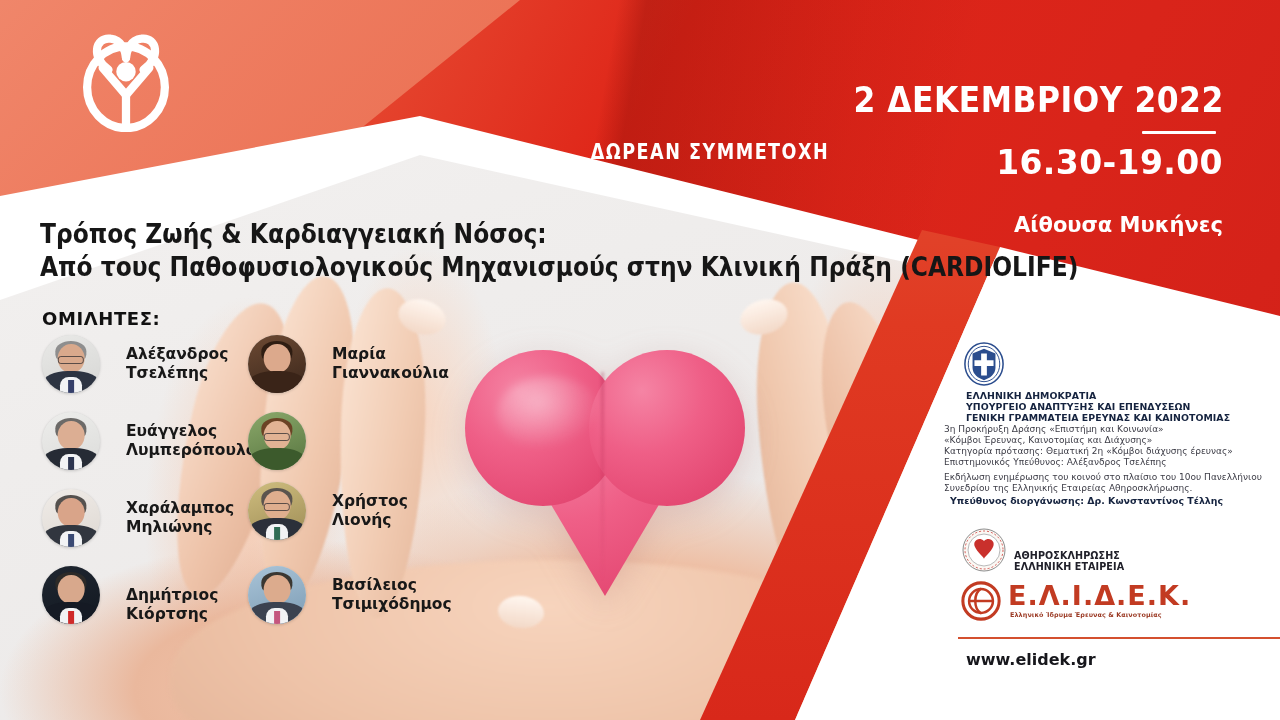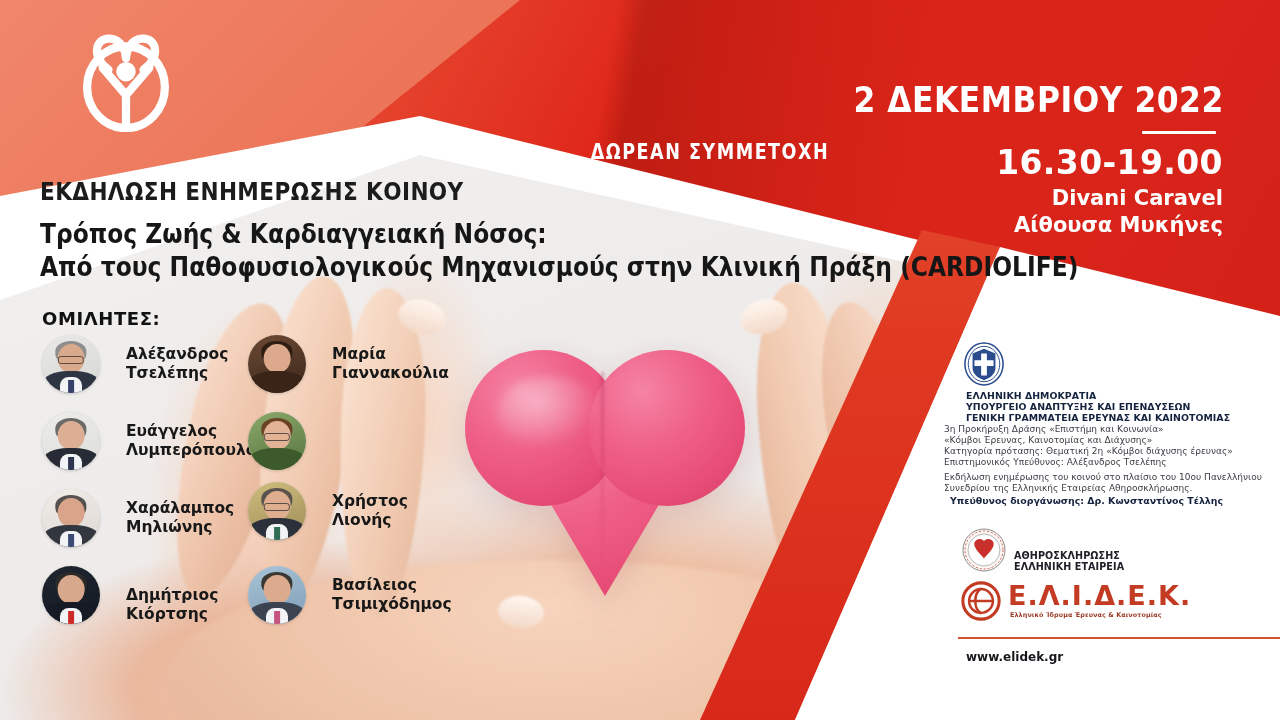--- a/index.html
+++ b/index.html
@@ -189,21 +189,21 @@
   .st2{top:550px;}
 
   .elidek{position:absolute;left:960px;top:580px;width:192px;height:44px;}
   .elidek-word{
     position:absolute;left:48px;top:0;font-size:27px;font-weight:800;color:#c23b22;letter-spacing:1px;
     font-family:"DejaVu Sans","Liberation Sans",sans-serif;
   }
   .elidek-sub{position:absolute;left:50px;top:31px;font-size:6.4px;color:#9b3a24;font-weight:700;letter-spacing:.1px;white-space:nowrap;}
 
   .foot-rule{position:absolute;left:958px;top:637px;width:322px;height:2px;background:#d4502f;}
-  .foot-url{position:absolute;left:966px;top:650px;color:#17171c;font-size:12px;font-weight:700;}
+  .foot-url{position:absolute;left:966px;top:650px;color:#17171c;font-size:16px;font-weight:700;}
 </style>
 </head>
 <body>
 
 <div id="poster">
 
   <div class="layer bg-red"></div>
   <div class="layer bg-coral"></div>
   <div class="layer bg-foldshade"></div>
 
@@ -244,24 +244,22 @@
       </g>
       <circle cx="50" cy="46" r="10" fill="#ffffff"></circle>
     </svg>
   </div>
 
   <div class="free-entry">ΔΩΡΕΑΝ ΣΥΜΜΕΤΟΧΗ</div>
 
   <div class="date-line">2 ΔΕΚΕΜΒΡΙΟΥ 2022</div>
   <div class="date-rule"></div>
   <div class="time-line">16.30-19.00</div>
-  <div class="venue-line venue-1">Divani Caravel</div>
   <div class="venue-line venue-2">Αίθουσα Μυκήνες</div>
 
-  <div class="kicker">ΕΚΔΗΛΩΣΗ ΕΝΗΜΕΡΩΣΗΣ ΚΟΙΝΟΥ</div>
   <div class="title-1">Τρόπος Ζωής &amp; Καρδιαγγειακή Νόσος:</div>
   <div class="title-2">Από τους Παθοφυσιολογικούς Μηχανισμούς στην Κλινική Πράξη (CARDIOLIFE)</div>
 
   <div class="speakers-label">ΟΜΙΛΗΤΕΣ:</div>
 
   <div class="spk" style="left:42px;top:335px;">
     <div class="av">
         <div class="pz">
       <div class="bgq" style="background:linear-gradient(160deg,#e9e9e7,#d6d6d4)"></div>
       <div class="hair" style="background:#8e8e8e"></div>

